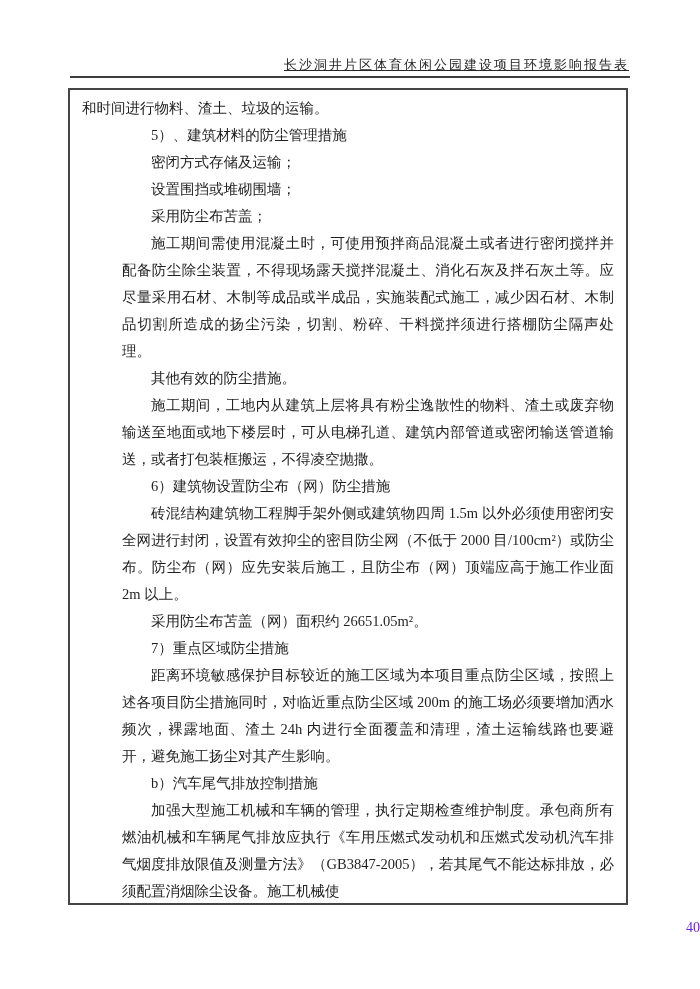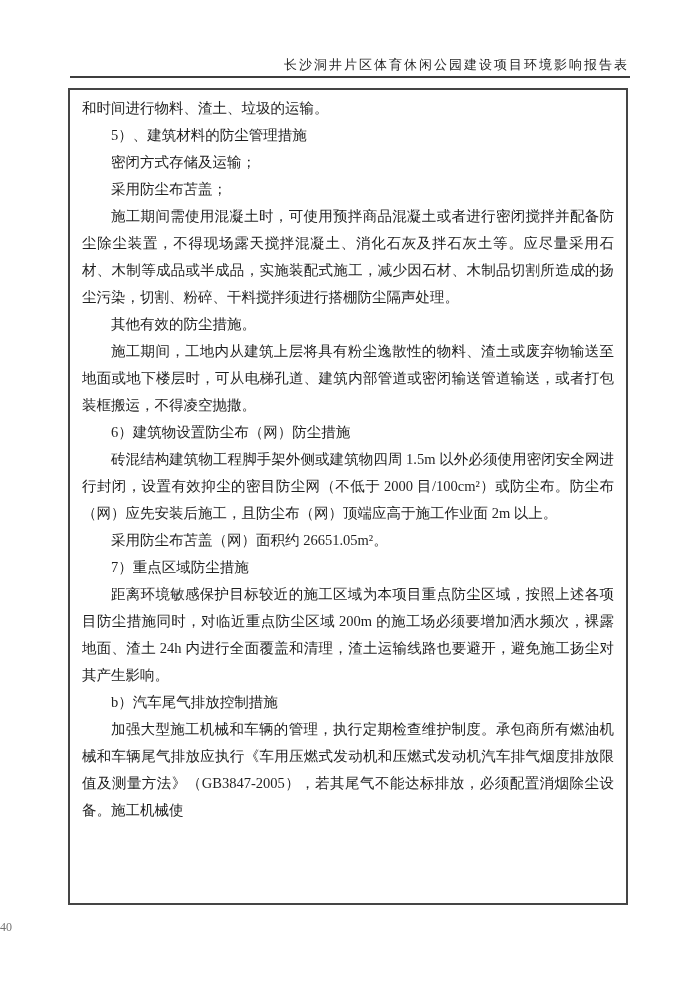--- a/index.html
+++ b/index.html
@@ -17,20 +17,21 @@
     overflow: hidden;
   }
   .header-title {
     position: absolute;
     top: 56px;
     right: 71px;
     font-size: 13px;
     letter-spacing: 2px;
     color: #262626;
     white-space: nowrap;
+    text-decoration: underline;
   }
   .header-rule {
     position: absolute;
     left: 70px;
     right: 70px;
     top: 76px;
     height: 2px;
     background: #3d3d3d;
   }
   .content-box {
@@ -46,45 +47,47 @@
   }
   .para {
     margin: 0;
     font-size: 14.5px;
     line-height: 27px;
     text-align: justify;
     color: #1f1f1f;
   }
   .para.indent {
     text-indent: 2em;
+    margin-left: 40px;
   }
   .footer {
     position: absolute;
     top: 920px;
     left: 0;
     width: 100%;
-    text-align: left;
-    font-size: 12px;
-    color: #737373;
+    text-align: right;
+    font-size: 14px;
+    color: #6d28d9;
   }
 </style>
 </head>
 <body>
 
 <div class="page">
 
   <div class="header-title">长沙洞井片区体育休闲公园建设项目环境影响报告表</div>
 
   <div class="header-rule"></div>
 
   <div class="content-box">
     <div>
         <p class="para">和时间进行物料、渣土、垃圾的运输。</p>
         <p class="para indent">5）、建筑材料的防尘管理措施</p>
         <p class="para indent">密闭方式存储及运输；</p>
+        <p class="para indent">设置围挡或堆砌围墙；</p>
         <p class="para indent">采用防尘布苫盖；</p>
         <p class="para indent">施工期间需使用混凝土时，可使用预拌商品混凝土或者进行密闭搅拌并配备防尘除尘装置，不得现场露天搅拌混凝土、消化石灰及拌石灰土等。应尽量采用石材、木制等成品或半成品，实施装配式施工，减少因石材、木制品切割所造成的扬尘污染，切割、粉碎、干料搅拌须进行搭棚防尘隔声处理。</p>
         <p class="para indent">其他有效的防尘措施。</p>
         <p class="para indent">施工期间，工地内从建筑上层将具有粉尘逸散性的物料、渣土或废弃物输送至地面或地下楼层时，可从电梯孔道、建筑内部管道或密闭输送管道输送，或者打包装框搬运，不得凌空抛撒。</p>
         <p class="para indent">6）建筑物设置防尘布（网）防尘措施</p>
         <p class="para indent">砖混结构建筑物工程脚手架外侧或建筑物四周 1.5m 以外必须使用密闭安全网进行封闭，设置有效抑尘的密目防尘网（不低于 2000 目/100cm²）或防尘布。防尘布（网）应先安装后施工，且防尘布（网）顶端应高于施工作业面 2m 以上。</p>
         <p class="para indent">采用防尘布苫盖（网）面积约 26651.05m²。</p>
         <p class="para indent">7）重点区域防尘措施</p>
         <p class="para indent">距离环境敏感保护目标较近的施工区域为本项目重点防尘区域，按照上述各项目防尘措施同时，对临近重点防尘区域 200m 的施工场必须要增加洒水频次，裸露地面、渣土 24h 内进行全面覆盖和清理，渣土运输线路也要避开，避免施工扬尘对其产生影响。</p>
         <p class="para indent">b）汽车尾气排放控制措施</p>

